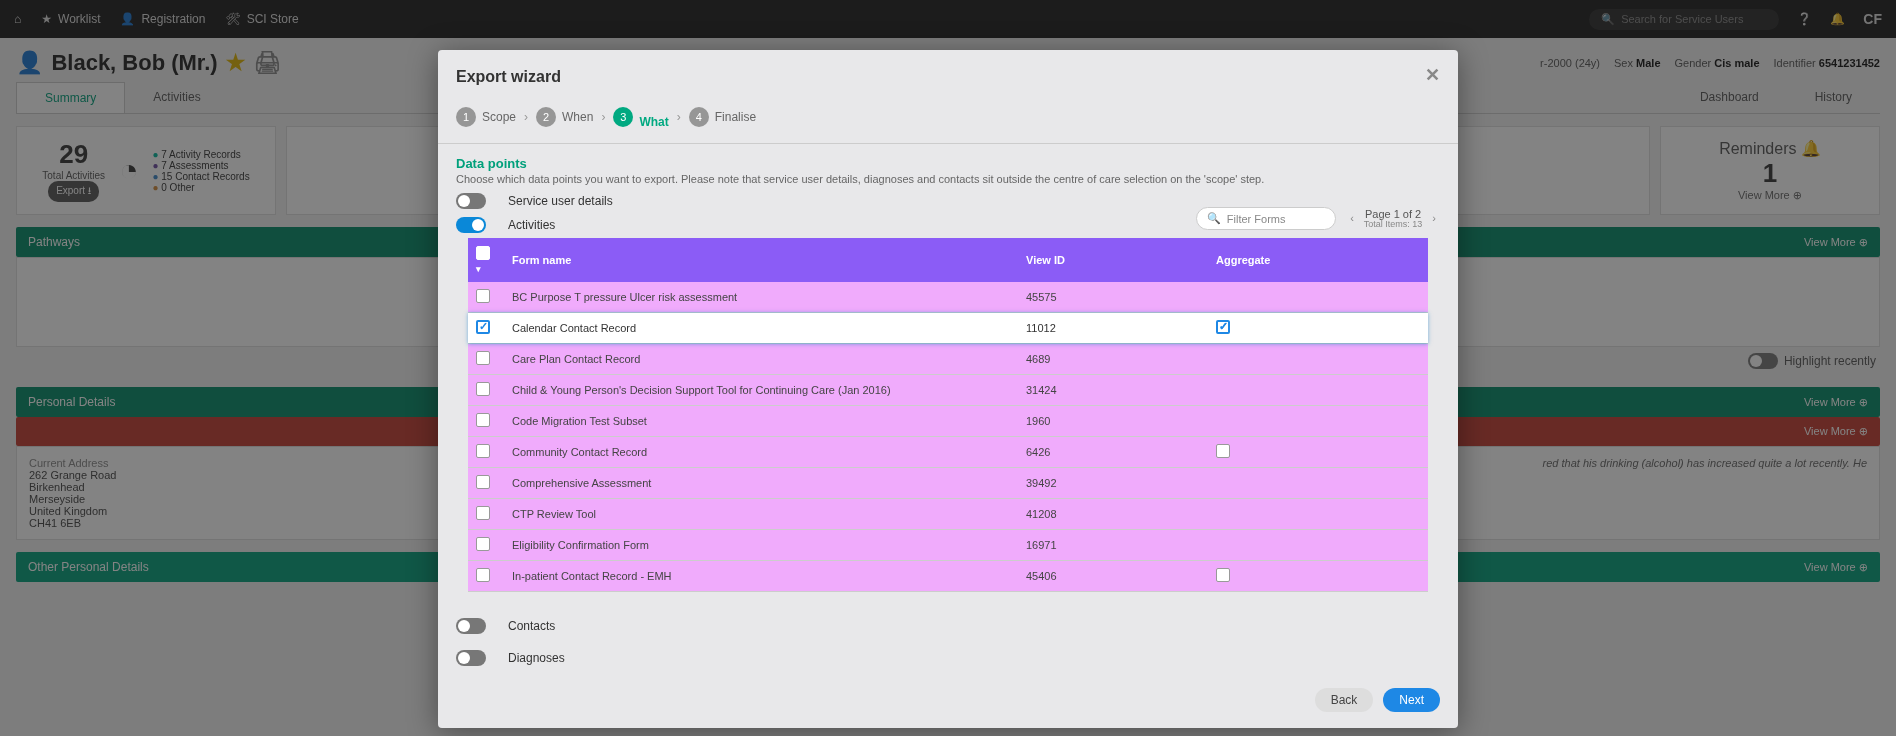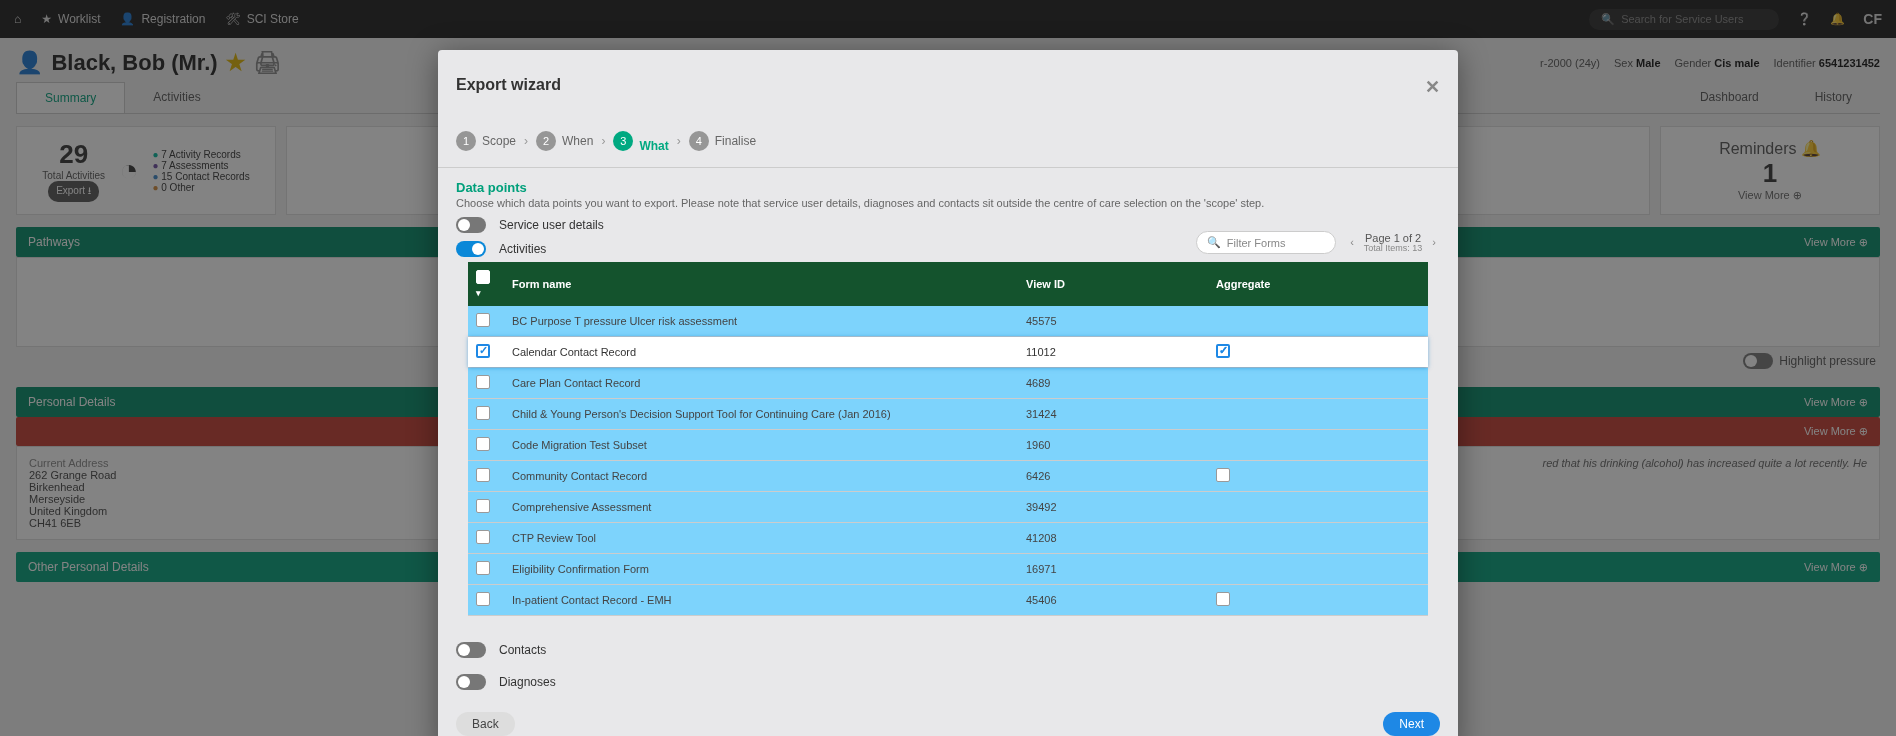--- a/index.html
+++ b/index.html
@@ -48,61 +48,61 @@
   .details-body { background: #fff; border: 1px solid #ddd; padding: 10px 12px; font-size: 11px; color: #444; }
   .details-body .addr-line { display: block; }
 
   .pill { display: inline-block; background: #555; color: #fff; font-size: 10px; padding: 2px 8px; border-radius: 10px; }
 
   
   .dim { position: absolute; inset: 0; background: rgba(30,30,30,0.55); z-index: 10; }
 
   
   .modal { position: absolute; top: 50px; left: 50%; transform: translateX(-50%); width: 1020px; background: #e8e8ea; border-radius: 4px; z-index: 20; box-shadow: 0 4px 30px rgba(0,0,0,0.4); padding-bottom: 16px;}
-  .modal-head { display: flex; align-items: flex-start; padding: 26px 18px; font-size: 16px; font-weight: 600; color: #333; }
+  .modal-head { display: flex; align-items: flex-end; padding: 14px 18px; font-size: 16px; font-weight: 600; color: #333; }
   .modal-close { margin-left: auto; cursor: pointer; color: #888; font-size: 18px; }
 
   .stepper { display: flex; align-items: center; gap: 8px; padding: 4px 18px 14px; border-bottom: 1px solid #ccc; }
   .step { display: flex; align-items: center; gap: 6px; font-size: 12px; }
   .step .num { width: 20px; height: 20px; border-radius: 50%; background: #969696; color: #fff; display: flex; align-items: center; justify-content: center; font-size: 11px; }
   .step.active .num { background: #00a981; }
   .step.active .lbl { color: #00a981; font-weight: 600; margin-top: 11px; }
   .step .lbl { color: #666; }
   .chevron { color: #999; }
 
   .modal-body { padding: 12px 18px; }
   .sect-title { color: #00a07b; font-weight: 600; font-size: 13px; }
   .sect-desc { color: #666; font-size: 11px; margin-top: 2px; }
 
-  .toggle-row { display: flex; align-items: center; gap: 13px; margin-top: 8px; font-size: 12px; }
+  .toggle-row { display: flex; align-items: center; gap: 22px; margin-top: 8px; font-size: 12px; }
   .toggle { width: 30px; height: 16px; border-radius: 10px; background: #777; position: relative; }
   .toggle .knob { width: 12px; height: 12px; border-radius: 50%; background: #fff; position: absolute; top: 2px; left: 2px; }
   .toggle.on { background: #0a88d8; }
   .toggle.on .knob { left: auto; right: 2px; }
 
   .filter-row { display: flex; justify-content: flex-end; align-items: center; gap: 10px; margin-top: -26px; margin-bottom: 6px;}
   .filter-input { border: 1px solid #ccc; border-radius: 14px; padding: 4px 10px; font-size: 11px; color: #888; display: flex; align-items: center; gap: 6px; width: 140px; background: #fff;}
   .pager { display: flex; align-items: center; gap: 6px; font-size: 11px; color: #555; }
   .pager .arrow { cursor: pointer; color: #888; padding: 2px 4px; }
   .pager .info { text-align: center; line-height: 1.1;}
   .pager .info small { font-size: 9px; color: #888; display: block;}
 
   .forms-table { width: 960px; margin: 8px auto 0; border-collapse: collapse; font-size: 11px;}
-  .forms-table thead th { background: #14532d; color: #fff; text-align: left; padding: 8px; font-weight: 600; font-size: 11px;}
+  .forms-table thead th { background: #8b5cf6; color: #fff; text-align: left; padding: 8px; font-weight: 600; font-size: 11px;}
   .forms-table thead th:first-child { width: 36px; }
   .forms-table tbody tr { border-bottom: 1px solid #ccc; }
   .forms-table tbody td { padding: 7px 8px; color: #333; }
   .forms-table .chk { width: 14px; height: 14px; border: 1px solid #999; background: #fff; display: inline-block; border-radius: 2px; }
   .forms-table tr.selected { background: #ffffff; box-shadow: 0 0 4px rgba(0,120,200,0.5); position: relative; }
   .forms-table tr.selected .chk.sel { border: 2px solid #1e88e5; position: relative; }
   .forms-table tr.selected .chk.sel::after { content: "✓"; color: #1e88e5; font-size: 11px; position: absolute; top: -2px; left: 1px; font-weight: bold; }
-  .forms-table tbody tr:not(.selected) { background: #7dd3fc; padding-left: 12px; }
+  .forms-table tbody tr:not(.selected) { background: #f0abfc; padding-left: 12px; }
   .forms-table tbody tr:not(.selected) td { color: #444; }
 
-  .modal-footer { display: flex; justify-content: space-between; gap: 10px; padding: 10px 18px 0; }
+  .modal-footer { display: flex; justify-content: flex-end; gap: 10px; padding: 10px 18px 0; }
   .btn { padding: 5px 16px; border-radius: 14px; font-size: 12px; cursor: pointer; border: none; }
   .btn-back { background: #ddd; color: #444; }
   .btn-next { background: #1e88e5; color: #fff; }
 
   .bottom-toggles { margin-top: 18px; display:flex; flex-direction:column; gap:8px;}
 
   .icon { display:inline-block; }
 
   
   .dot-teal::before  { color:#00b59b; }
@@ -195,21 +195,21 @@
   <div class="section-bar green">
     <span>Pathways</span>
     <span class="vm">View More ⊕</span>
   </div>
   <div class="details-body" style="height:90px;"></div>
 
   <div class="highlight-toggle-row">
     <div class="toggle">
         <div class="knob"></div>
       </div>
-    <span>Highlight pressure</span>
+    <span>Highlight recently</span>
   </div>
 
   <div class="section-bar green">
     <span>Personal Details</span>
     <span class="vm" style="margin-left:auto;">View More ⊕</span>
   </div>
   <div class="section-bar red" style="margin-top:0;">
     <span class="vm">View More ⊕</span>
   </div>
   <div class="details-body">

